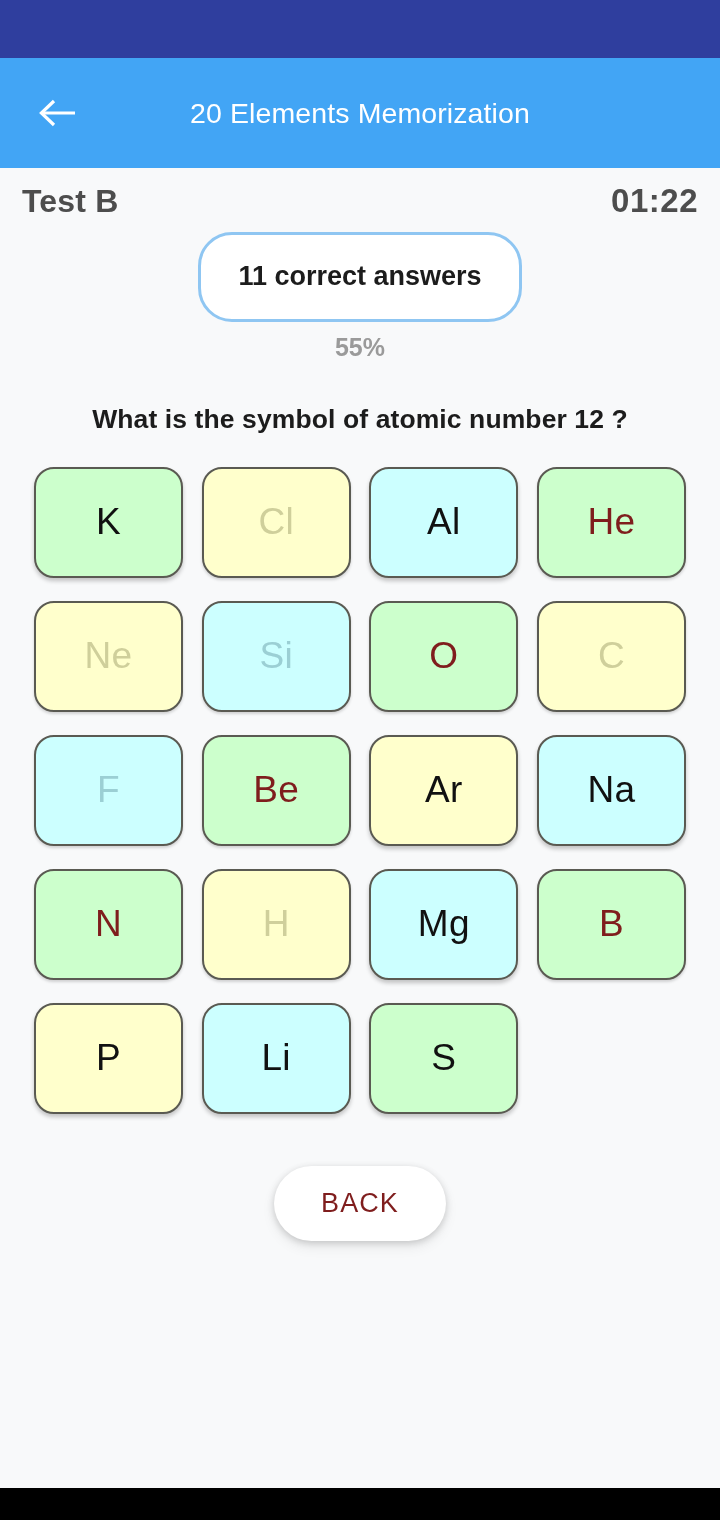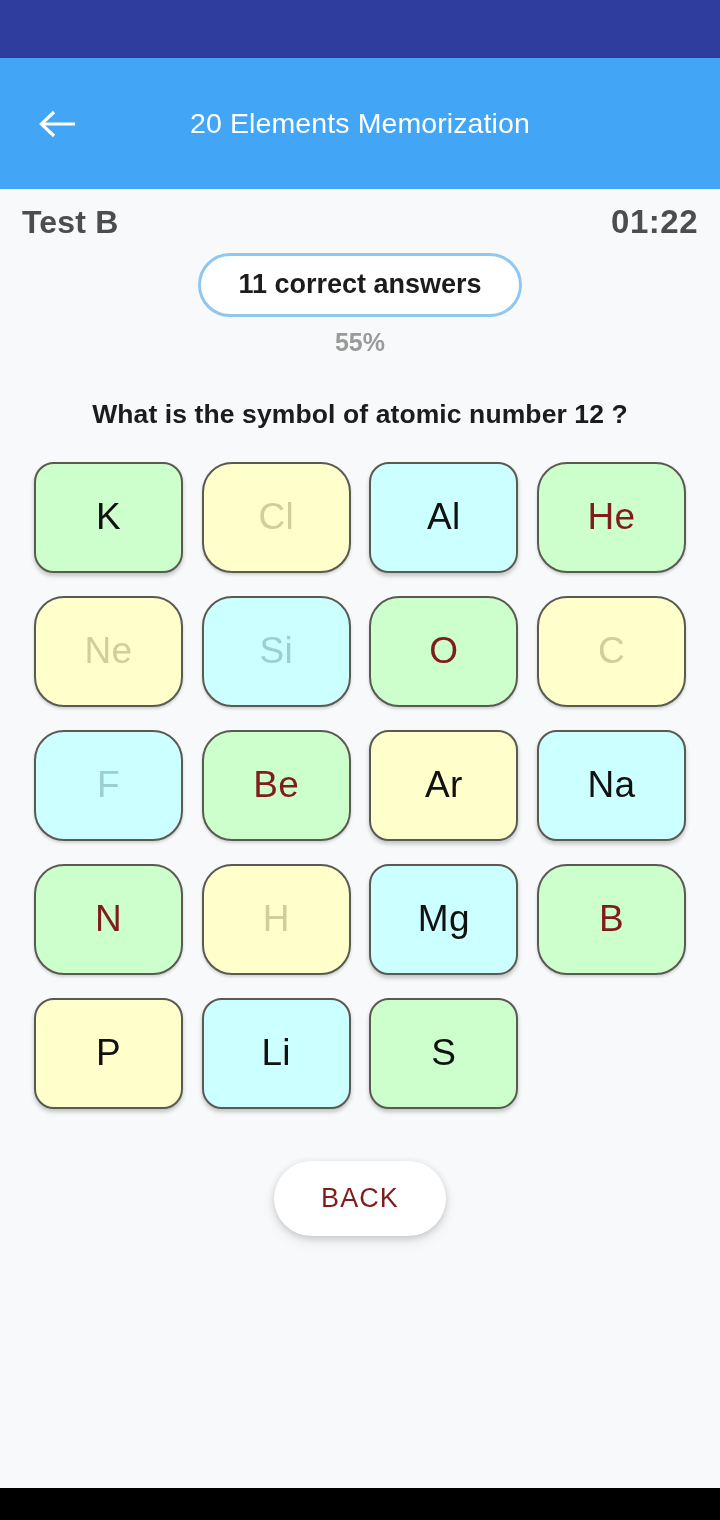--- a/index.html
+++ b/index.html
@@ -18,21 +18,21 @@
 
   
   #status-bar {
     height:58px;
     background:#2f3e9e;
     flex:0 0 auto;
   }
 
   
   #app-bar {
-    height:131px;
+    height:110px;
     background:#42a5f5;
     flex:0 0 auto;
     position:relative;
     display:flex; align-items:center;
   }
   #back-arrow-btn {
     position:absolute; left:30px; top:50%;
     transform:translateY(-50%);
     width:58px; height:58px;
     display:flex; align-items:center; justify-content:center;
@@ -67,21 +67,21 @@
   #timer {
     font-size:33px; font-weight:bold; color:#4d4d4d;
     font-family:"Liberation Sans", sans-serif; letter-spacing:.5px;
   }
 
   
   #score-wrap { text-align:center; margin-top:12px; }
   #score-pill {
     display:inline-block;
     min-width:324px;
-    padding:13px 30px;
+    padding:26px 30px;
     background:#ffffff;
     border:3px solid #8fc6f2;
     border-radius:34px;
     font-size:27px; font-weight:bold; color:#1c1c1c;
     line-height:1.18;
     cursor:pointer;
   }
   #score-percent {
     margin-top:11px;
     text-align:center;
@@ -118,21 +118,21 @@
     letter-spacing:.3px;
     cursor:pointer;
     box-shadow:0 3px 4px rgba(0,0,0,.22);
     user-select:none;
   }
   .tile.green  { background:#ccffcc; }
   .tile.yellow { background:#ffffcc; }
   .tile.blue   { background:#ccffff; }
 
   .tile.active { color:#111111; }
-  .tile.used   { box-shadow:0 2px 3px rgba(0,0,0,.16);border-radius:30px; }
+  .tile.used   { box-shadow:0 2px 3px rgba(0,0,0,.16); }
   .tile.used.green  { color:#7f1d1d; border-color:#5a5a52; }
   .tile.used.yellow { color:#cfcf9b; border-color:#5a5a52; }
   .tile.used.blue   { color:#9bcfd4; border-color:#5a5a52; }
 
   
   #back-wrap { margin-top:52px; text-align:center; }
   #back-button {
     display:inline-block;
     min-width:172px;
     padding:22px 44px;

